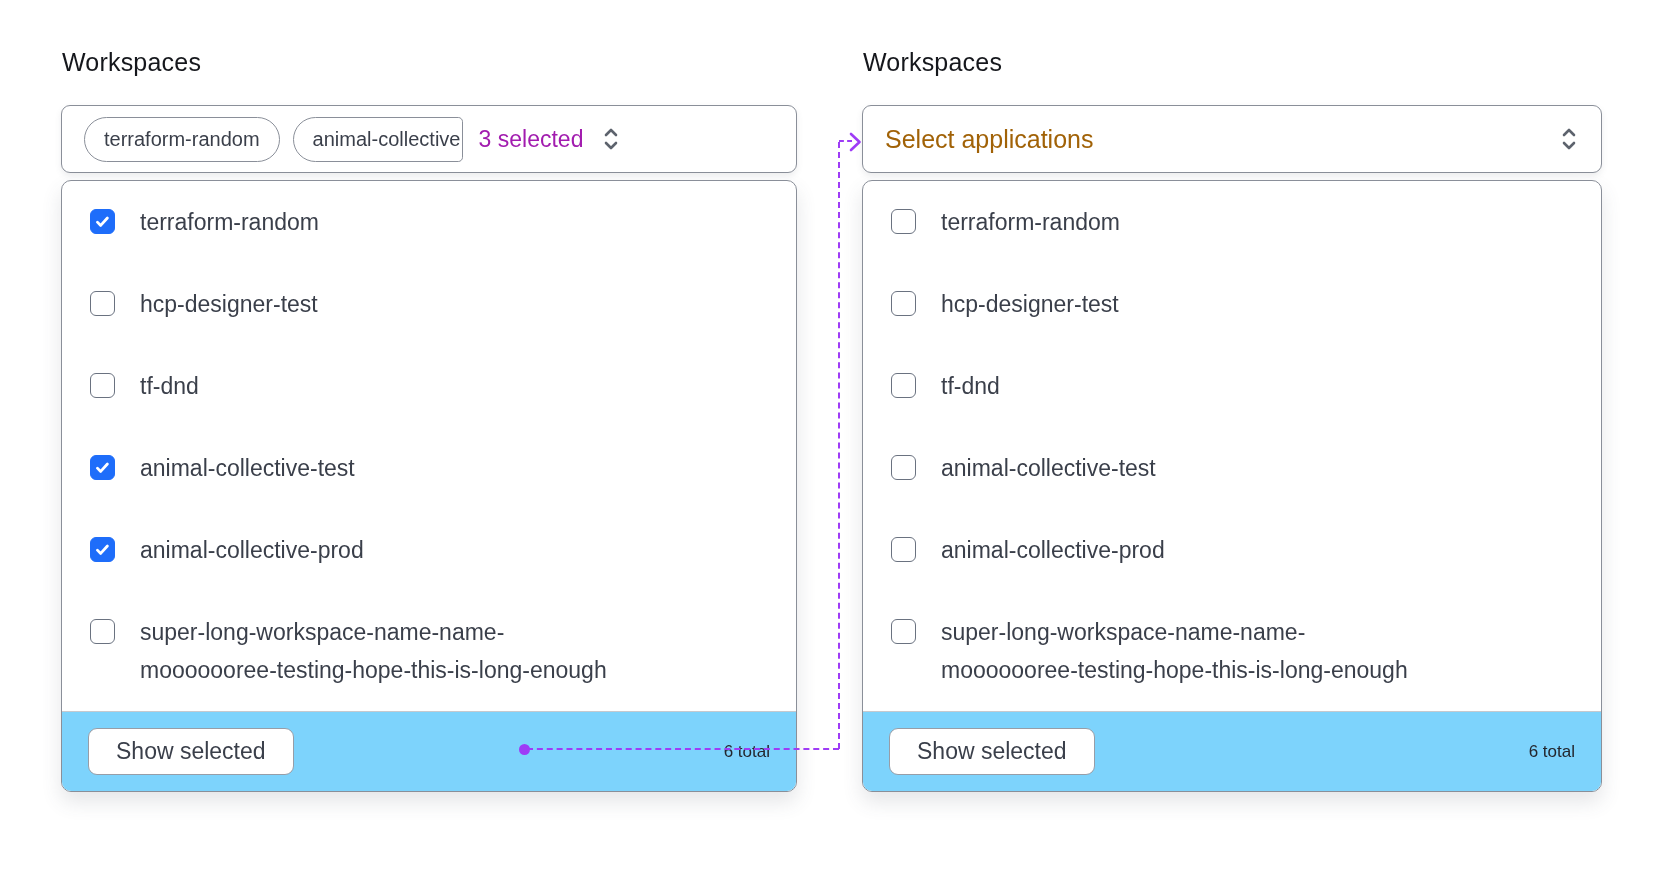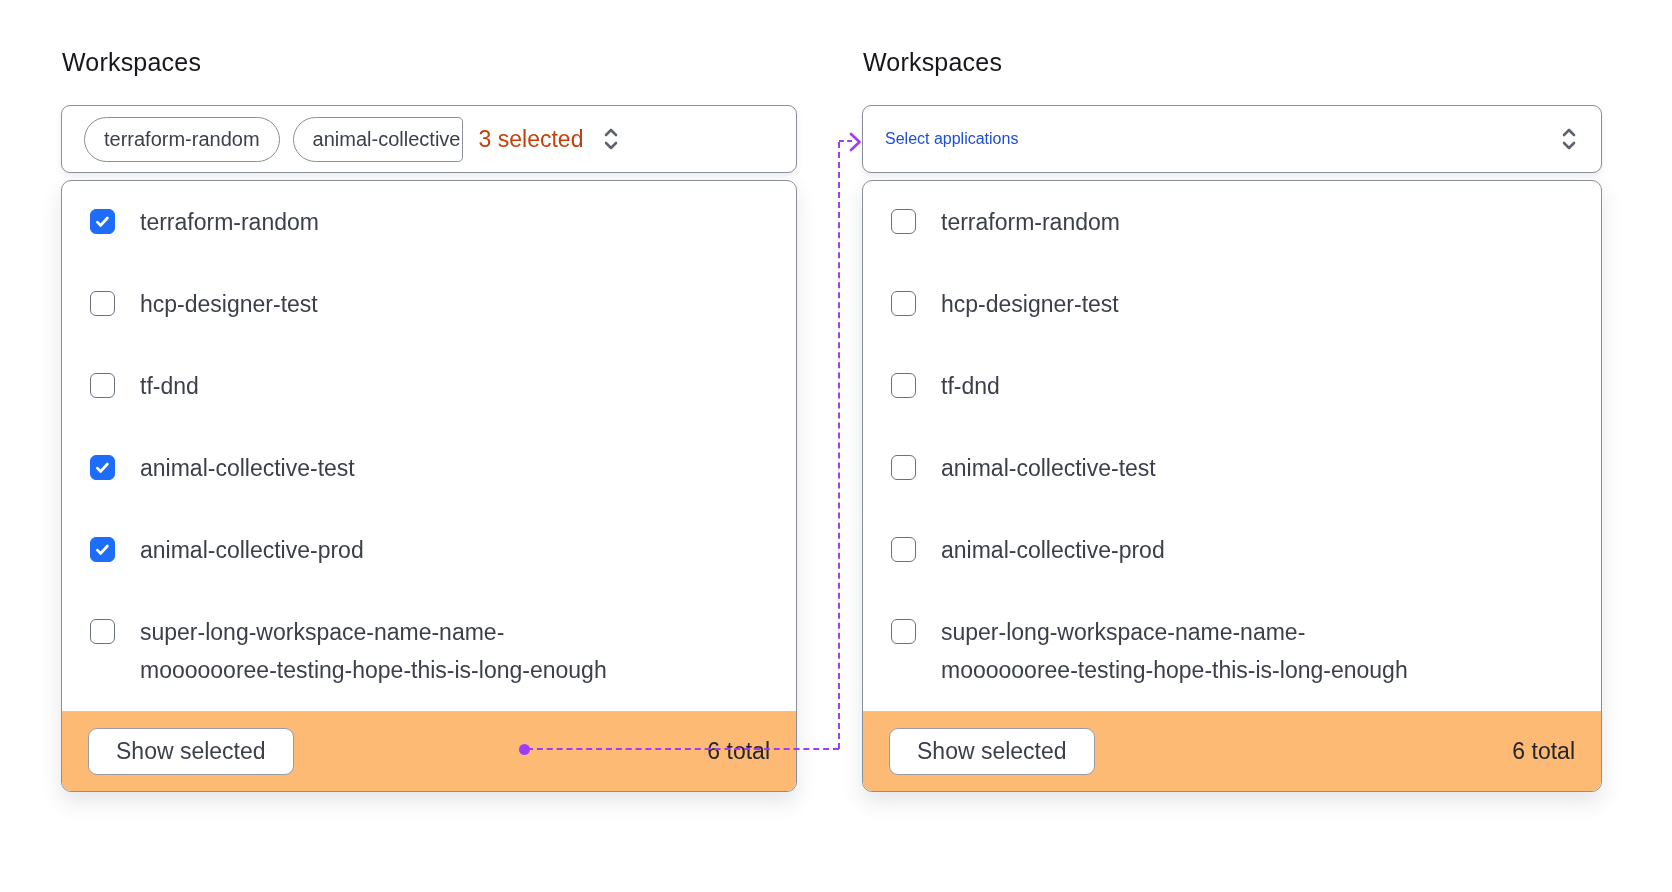--- a/index.html
+++ b/index.html
@@ -27,22 +27,22 @@
   }
   .tag {
     height:45px; box-sizing:border-box; display:flex; align-items:center;
     padding:0 19px; border:1.5px solid #8a8f99; border-radius:24px;
     font-size:20px; color:#3a3f4a; white-space:nowrap; background:#fff;
   }
   .tag.clipped {
     width:170px; padding-right:8px; overflow:hidden;
     border-radius:24px 5px 5px 24px;
   }
-  .summary { font-size:23px; color:#c2410c; margin-left:3px; white-space:nowrap; }
-  .placeholder { font-size:16px; color:#1d4ed8; }
+  .summary { font-size:23px; color:#a21caf; margin-left:3px; white-space:nowrap; }
+  .placeholder { font-size:25px; color:#a16207; }
   .caret { flex:none; margin-left:5px; display:flex; align-items:center; }
   .caret.right-side { margin-left:auto; }
 
   .dropdown {
     position:absolute; top:180px; left:0; right:0;
     background:#fff; border:1.5px solid #8a8f99; border-radius:10px;
     box-shadow:0 10px 20px rgba(70,75,90,.14);
     overflow:hidden;
   }
   .options { margin:0; padding:0; list-style:none; }
@@ -55,31 +55,31 @@
     margin-top:6px; margin-right:25px;
     border:1.5px solid #6a7280; border-radius:6px; background:#fff;
     display:flex; align-items:center; justify-content:center;
   }
   .checkbox svg { display:none; }
   .checkbox[data-checked="true"] { background:#1e6dfa; border-color:#1e6dfa; }
   .checkbox[data-checked="true"] svg { display:block; }
   .option-label { font-size:23px; line-height:38px; color:#3a3f4a; max-width:478px; }
 
   .listbox-footer {
-    height:80px; box-sizing:border-box; background:#fdba74;
+    height:80px; box-sizing:border-box; background:#7dd3fc;
     border-top:1.5px solid #c6c9ce;
     display:flex; align-items:center; padding:0 26px; gap:17px;
   }
   .btn {
     height:47px; box-sizing:border-box; padding:0 27px;
     background:#fff; border:1.5px solid #979da7; border-radius:9px;
     font-size:23px; color:#3a3f4a; font-family:inherit;
     display:flex; align-items:center; white-space:nowrap; cursor:pointer;
   }
-  .total { margin-left:auto; font-size:23px; color:#23262d; }
+  .total { margin-left:auto; font-size:17px; color:#23262d; }
 
   
   .anno { position:absolute; pointer-events:none; }
   #anno-dot  { left:519px; top:744px; width:11px; height:11px; border-radius:50%; background:#9e3cf6; }
   #anno-h1   { left:527px; top:748px; width:312px; height:0; border-top:2.5px dashed #9e3cf6; }
   #anno-v    { left:838px; top:142px; width:0; height:607px; border-left:2.5px dashed #9e3cf6; }
   #anno-h2   { left:839px; top:140px; width:13px; height:0; border-top:2.5px dashed #9e3cf6; }
   #anno-head { left:849px; top:132px; }
 </style>
 </head>

